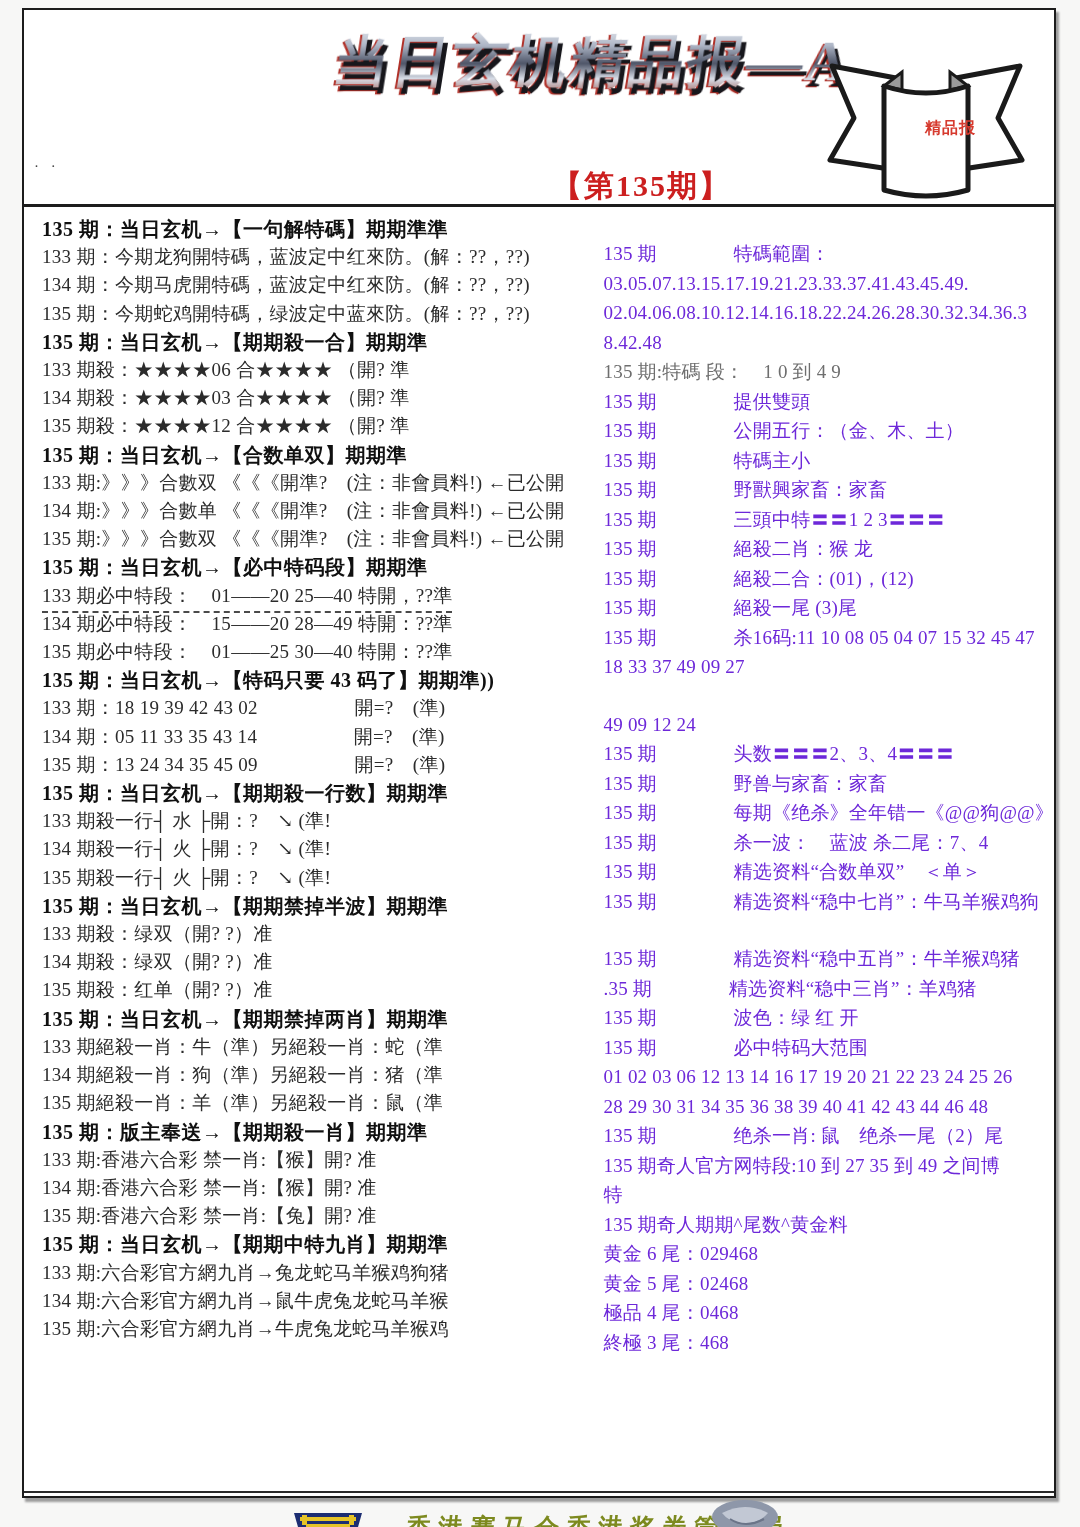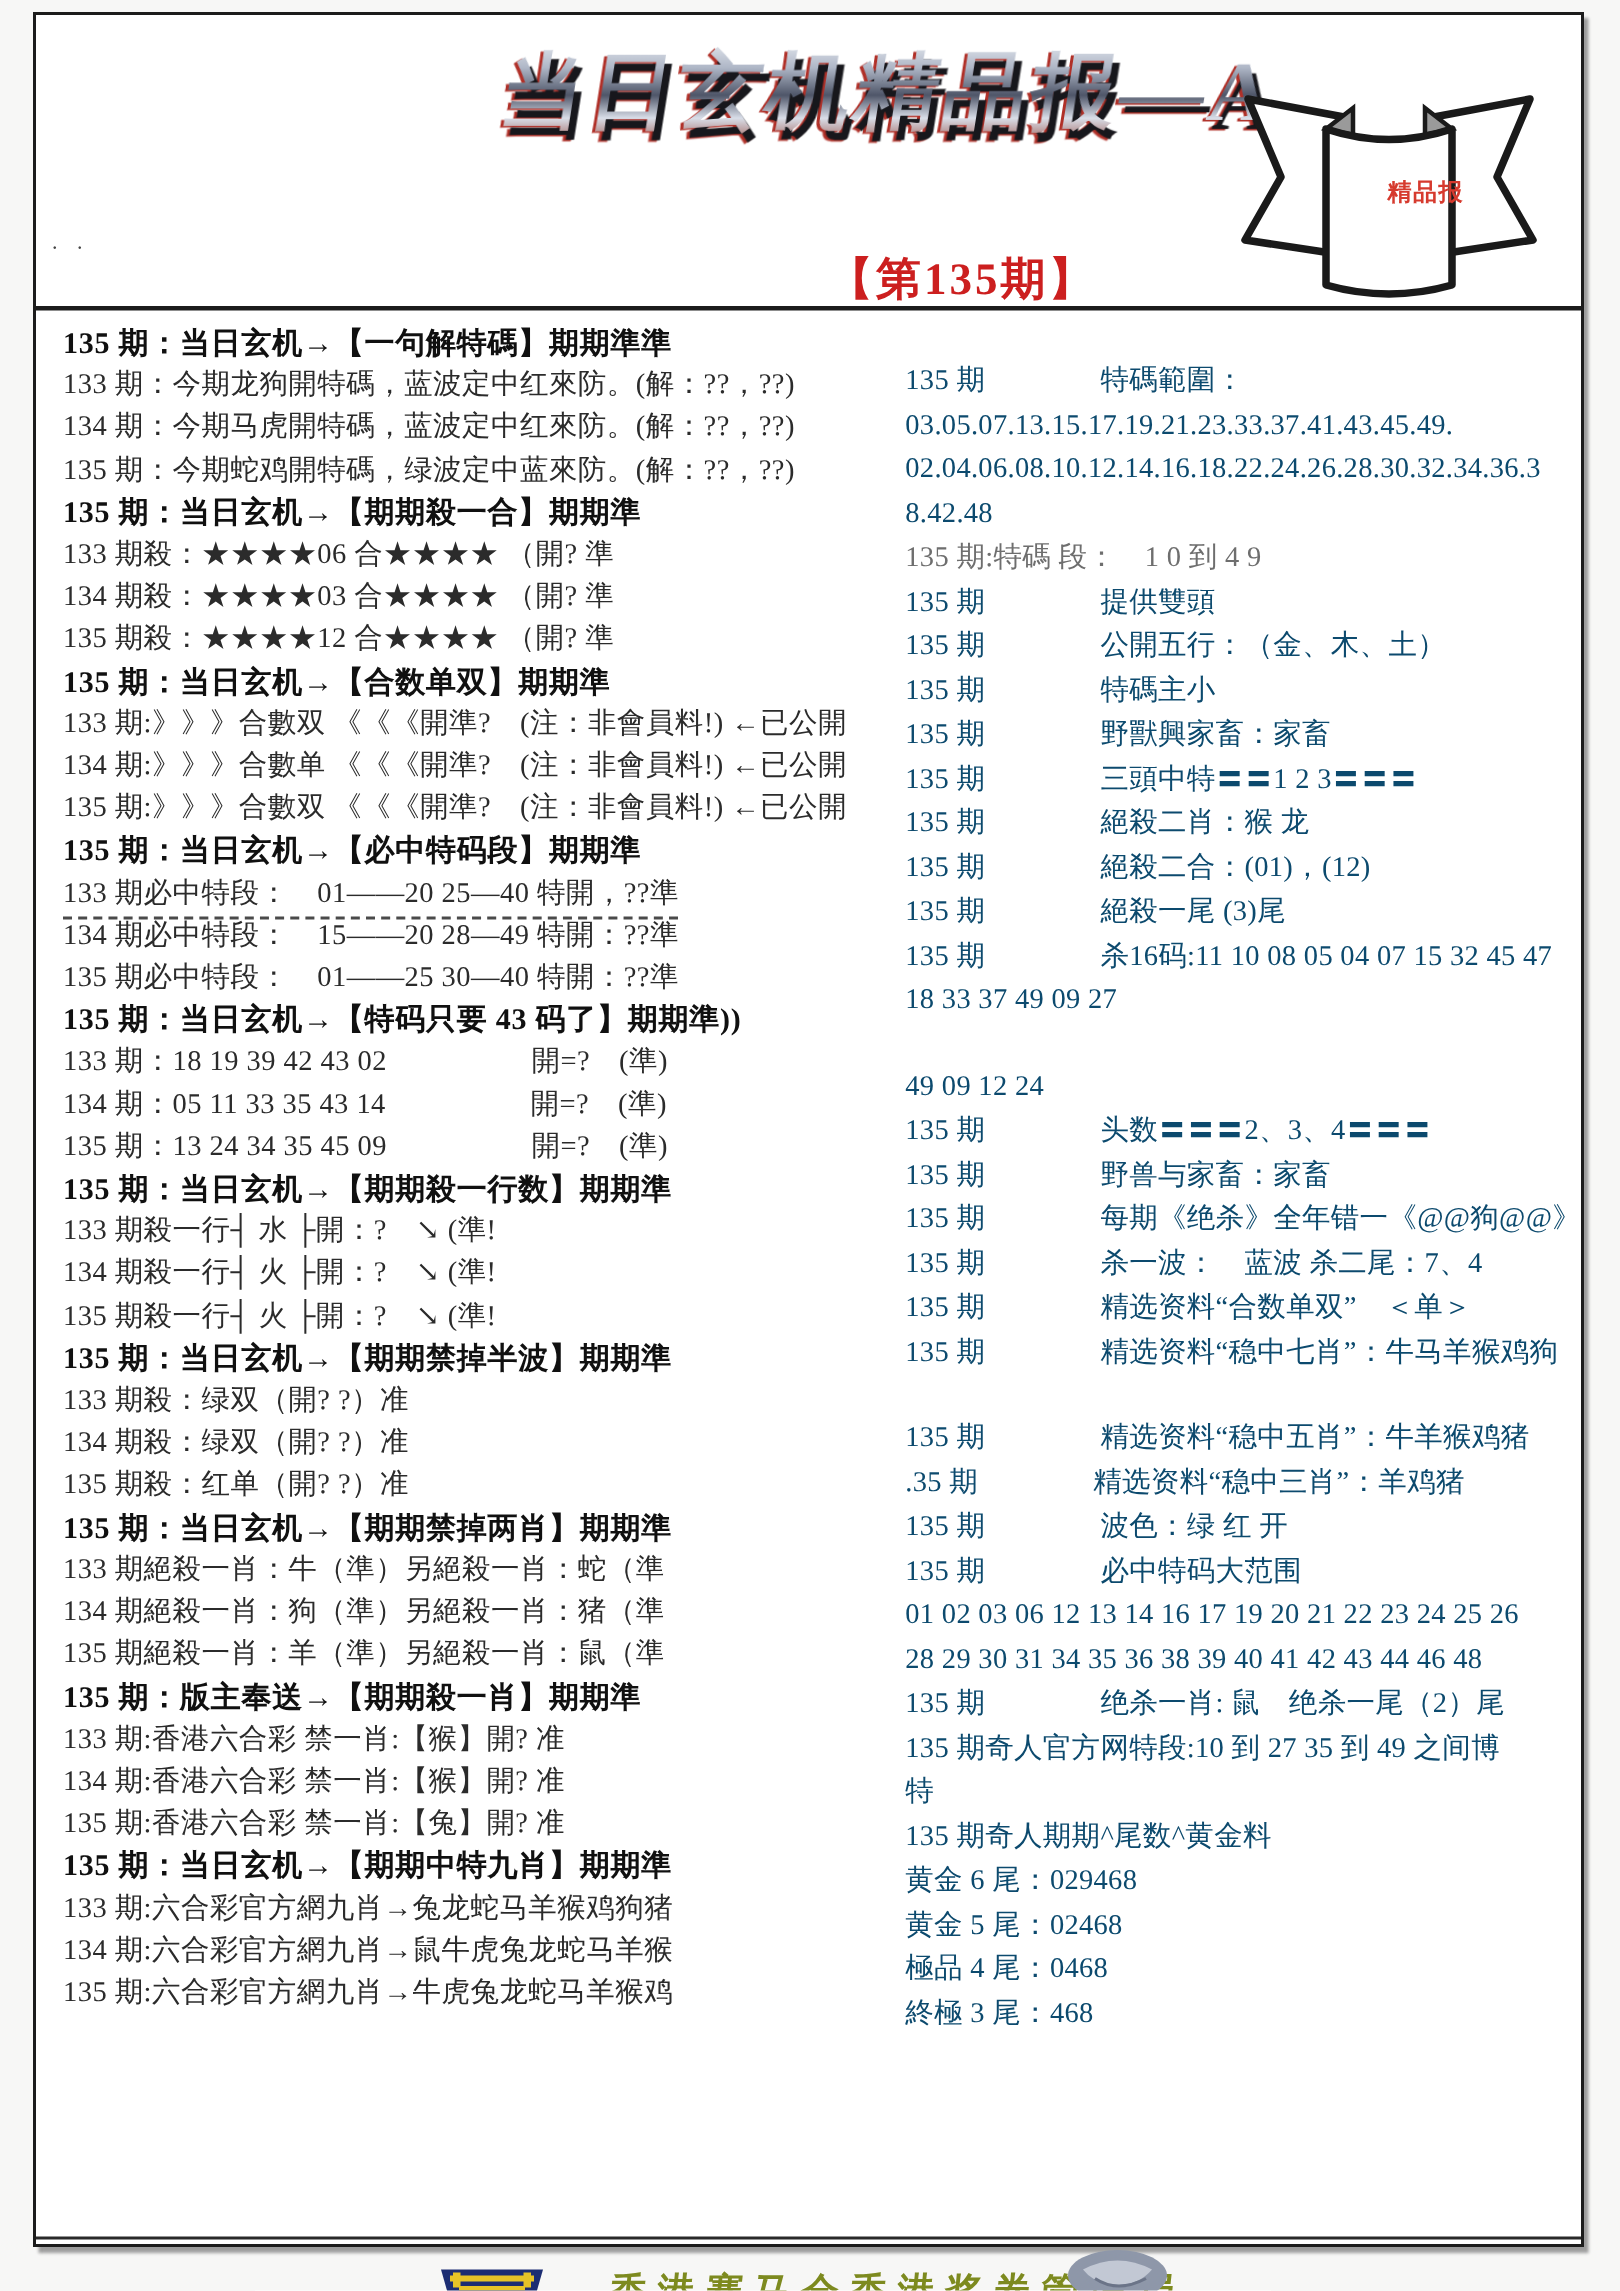--- a/index.html
+++ b/index.html
@@ -45,21 +45,21 @@
   .l-header{
     font-size:20px;font-weight:bold;color:#101010;
     line-height:28.2px;white-space:nowrap;letter-spacing:0.5px;
   }
   .l-row{
     font-size:19px;color:#2b2b2b;line-height:28.2px;white-space:nowrap;letter-spacing:0.3px;
   }
   .l-row.struck{text-decoration:overline;text-decoration-style:dashed;text-decoration-color:#4a4a4a;}
   .right-col{flex:1;box-sizing:border-box;padding-left:6px;padding-top:26px;border-left:0;}
   .r-line{
-    font-size:19px;color:#0c4a6e;line-height:29.5px;white-space:nowrap;letter-spacing:0.2px;
+    font-size:19px;color:#6d28d9;line-height:29.5px;white-space:nowrap;letter-spacing:0.2px;
   }
   .r-line.faded{color:#6e6e6e;}
   .r-gap{height:28px;}
   
   .footer{position:relative;height:135px;border-top:2px solid #2a2a2a;}
   .hkjc-logo{position:absolute;left:268px;top:16px;width:72px;height:42px;}
   .calligraphy{
     position:absolute;left:382px;top:18px;
     font-size:25px;font-weight:bold;color:#7d8a1f;letter-spacing:7px;
     transform:skewX(-6deg);white-space:nowrap;

